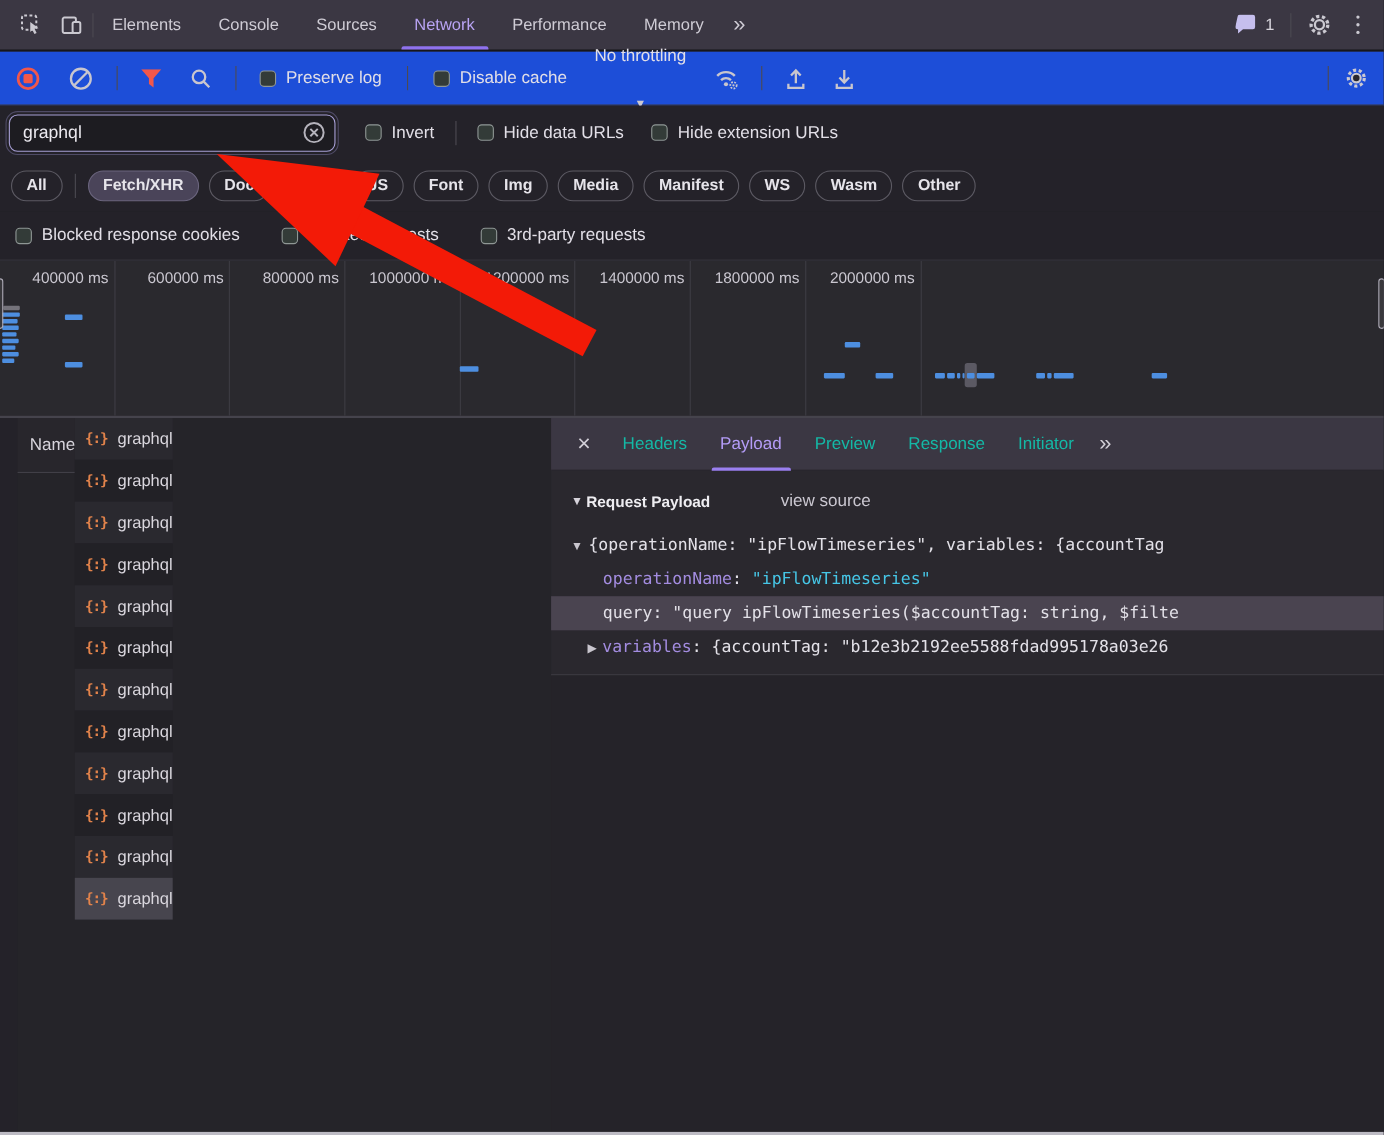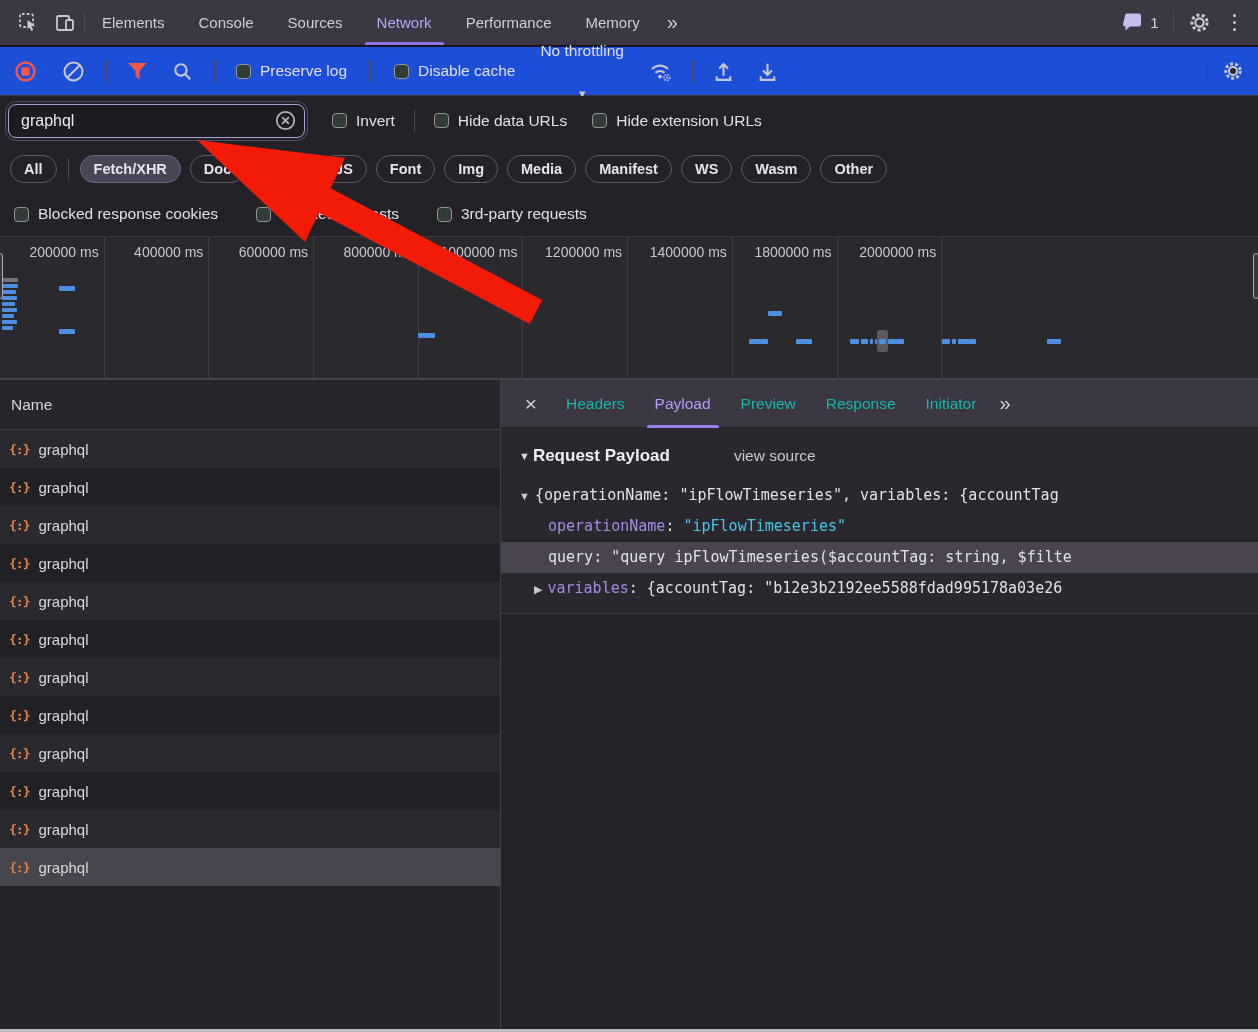--- a/index.html
+++ b/index.html
@@ -48,39 +48,39 @@
   .wf-cols{display:flex;height:100%;}
   .wf-col{width:104.7px;flex:none;border-right:1px solid #3e3c44;}
   .wf-label{display:block;text-align:right;padding:7px 5px 0 0;font-size:14px;color:#cac7d0;white-space:nowrap;overflow:hidden;}
   .wf-bar{position:absolute;border-radius:1px;}
   .wf-bar.blue{background:#4d8ee0;}
   .wf-bar.gray{background:#75737b;}
   .wf-bar.marker{background:#5b5963;border-radius:2.5px;}
   .wf-handle{position:absolute;width:6px;height:46px;top:16px;border:1.5px solid #aeabb7;border-radius:4px;background:rgba(255,255,255,.07);}
 
   
-  .left-panel{position:absolute;left:0;top:380px;width:501px;bottom:0;background:#252429;border-right:1px solid #413f47;display:flex;flex-direction:column;}
+  .left-panel{position:absolute;left:16px;top:380px;width:501px;bottom:0;background:#252429;border-right:1px solid #413f47;display:flex;}
   .list-header{height:50px;line-height:50px;padding-left:11px;font-size:15.5px;color:#d7d4dc;background:#28262c;border-bottom:1px solid #413f47;flex:none;}
   .req-row{height:38px;display:flex;align-items:center;gap:9px;padding-left:9px;font-size:15px;color:#dad7de;flex:none;cursor:default;}
   .req-row.odd{background:#2a292f;}
   .req-row.even{background:#222126;}
   .req-row.selected{background:#47454e;}
   .req-icon{font-family:"DejaVu Sans Mono",monospace;font-weight:bold;font-size:13px;color:#e2834b;letter-spacing:-1px;}
 
   
   .right-panel{position:absolute;left:501px;top:380px;right:0;bottom:0;background:#2a282e;display:flex;flex-direction:column;}
   .dtabs{height:48px;background:#3b3743;display:flex;align-items:center;padding-left:10px;border-bottom:1px solid #26242a;flex:none;}
   .dclose{width:40px;font-size:21px;color:#d3d0d8;text-align:center;cursor:default;}
   .dtab{padding:0 15px;height:48px;line-height:48px;font-size:15.5px;color:#14b8a6;position:relative;cursor:default;}
   .dtab.active{color:#b49cf7;}
   .dtab.active::after{content:"";position:absolute;left:7px;right:7px;bottom:0;height:3px;background:#9a7ff0;border-radius:2px 2px 0 0;}
   .dmore{padding:0 8px;font-size:20px;color:#d3d0d8;letter-spacing:-2px;}
   .payload-head{display:flex;align-items:center;height:40px;margin-top:8px;padding-left:18px;flex:none;}
   .ph-arrow{font-size:11px;color:#d7d4dc;margin-right:3px;}
-  .ph-title{font-size:17px;font-weight:bold;color:#eeedf1;}
+  .ph-title{font-size:14px;font-weight:bold;color:#eeedf1;}
   .ph-source{margin-left:64px;font-size:15.5px;color:#cac7d0;cursor:default;}
   .tree{font-family:"DejaVu Sans Mono",monospace;font-size:15px;flex:none;margin-top:4px;}
   .tline{height:31px;line-height:31px;white-space:nowrap;overflow:hidden;cursor:default;}
   .tline.ind0{padding-left:18px;}
   .tline.ind1{padding-left:47px;}
   .tline.ind1.witharrow{padding-left:33px;}
   .tline.hl{background:#4a4450;}
   .tarrow{font-family:"Liberation Sans",sans-serif;font-size:11px;color:#c9c6ce;display:inline-block;margin-right:5px;}
   .seg-key{color:#a38ce0;}
   .seg-string{color:#46c6e6;}
@@ -268,23 +268,20 @@
     <span class="tool-label">Blocked requests</span>
   </label>
   <label class="check-group">
     <span class="cb"></span>
     <span class="tool-label">3rd-party requests</span>
   </label>
 </div>
 
 <div class="waterfall">
   <div class="wf-cols">
-      <div class="wf-col">
-        <span class="wf-label">200000 ms</span>
-      </div>
       <div class="wf-col">
         <span class="wf-label">400000 ms</span>
       </div>
       <div class="wf-col">
         <span class="wf-label">600000 ms</span>
       </div>
       <div class="wf-col">
         <span class="wf-label">800000 ms</span>
       </div>
       <div class="wf-col">

